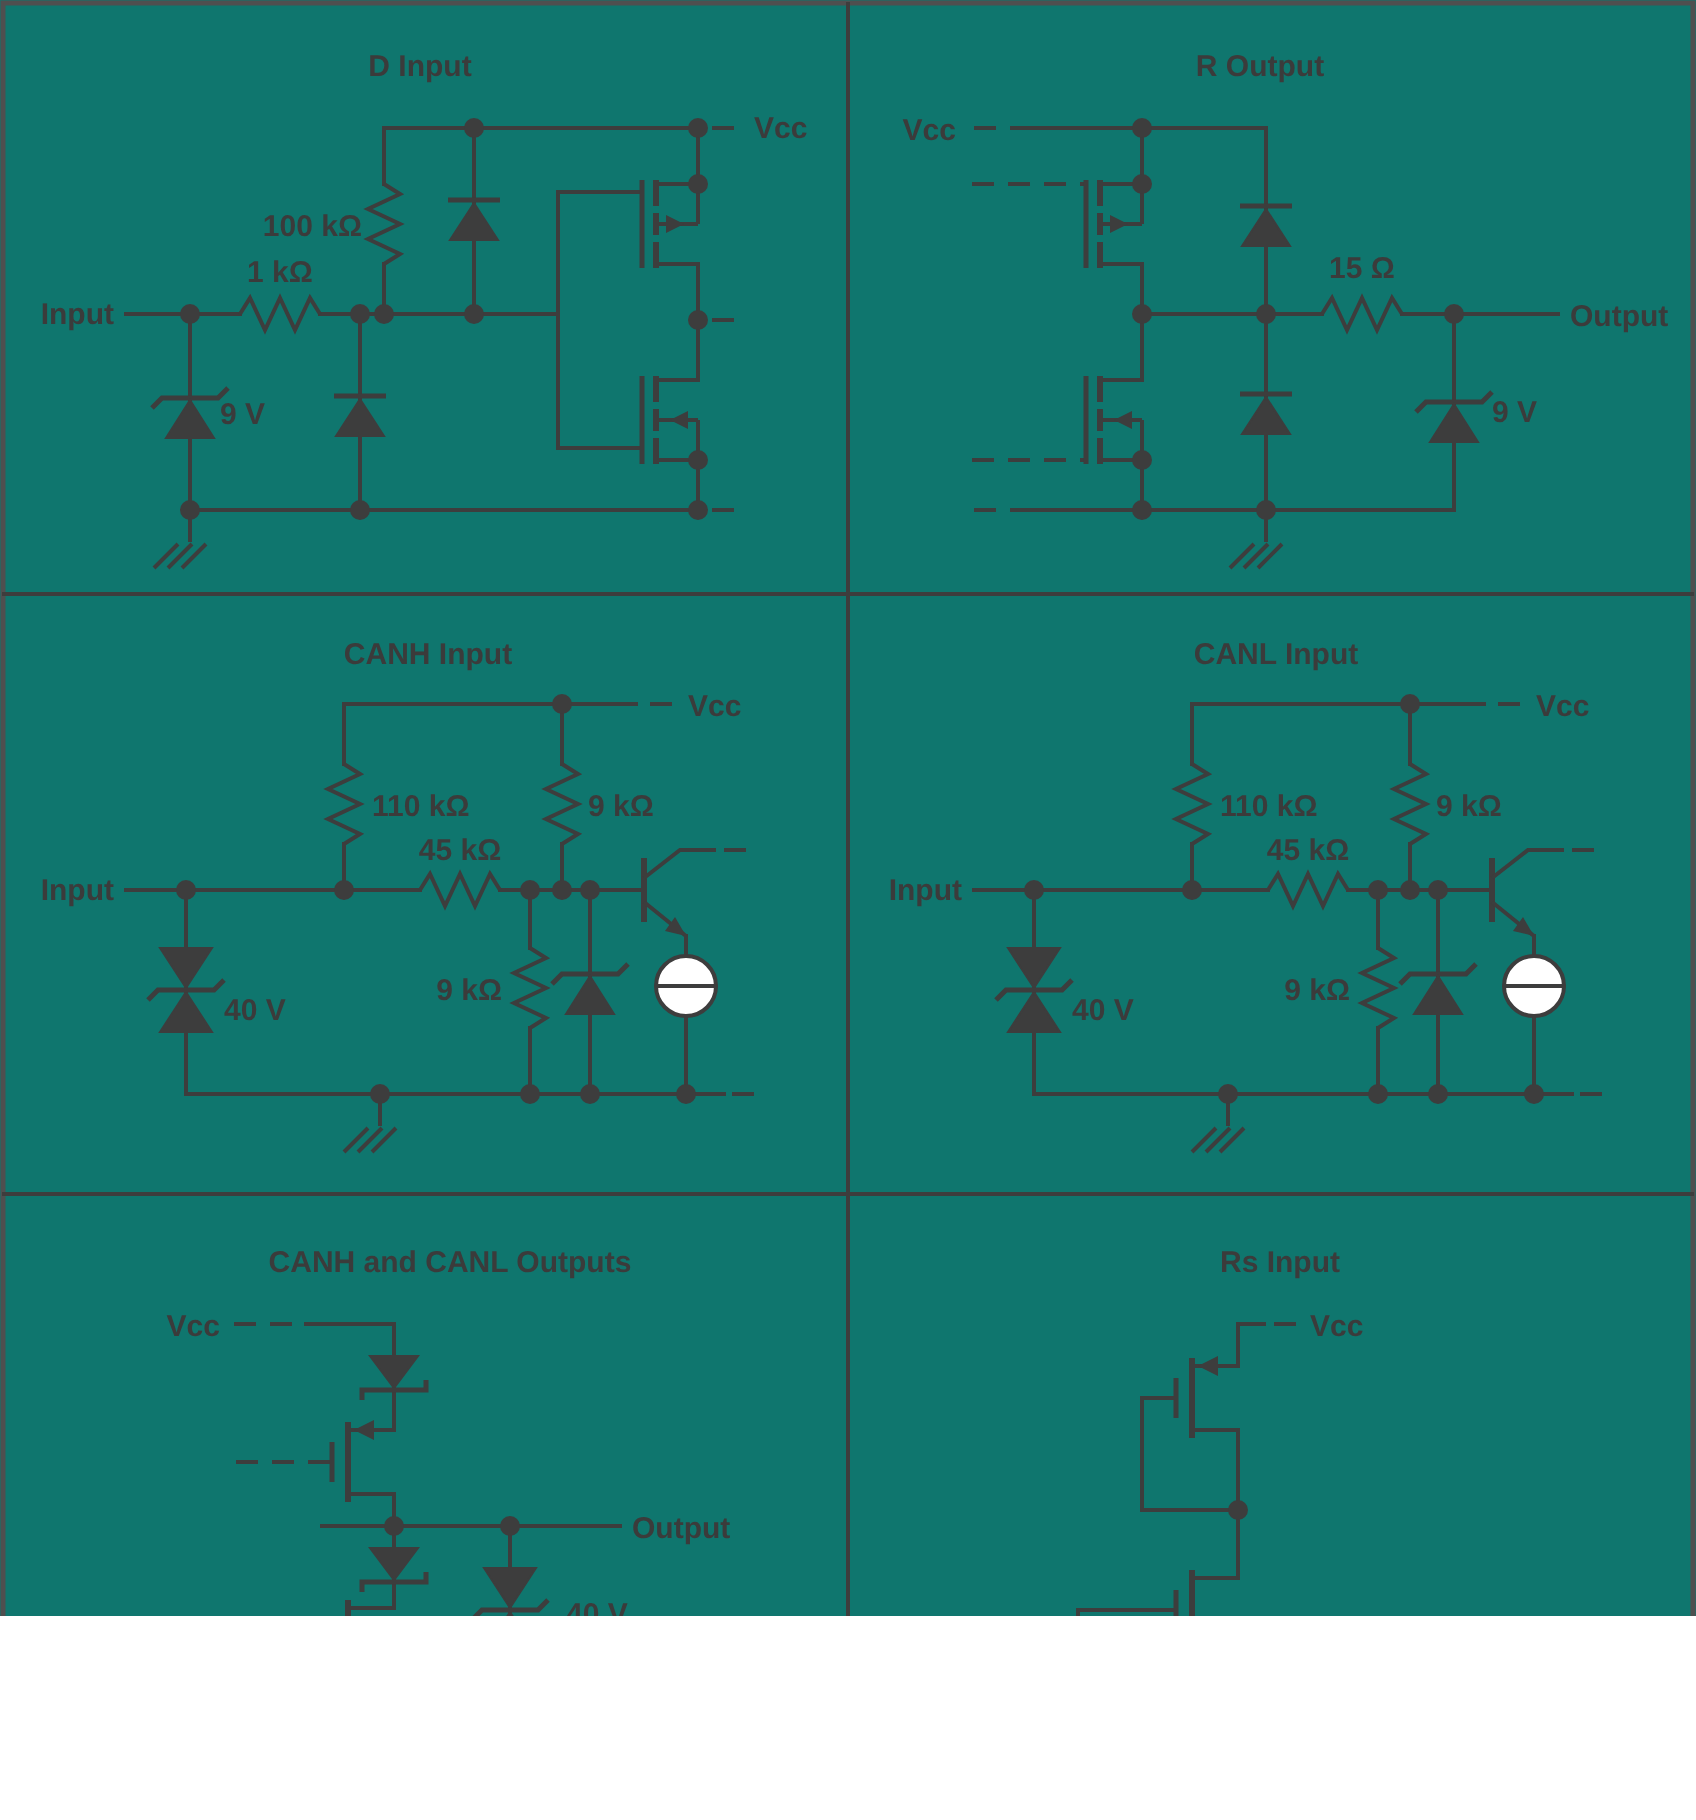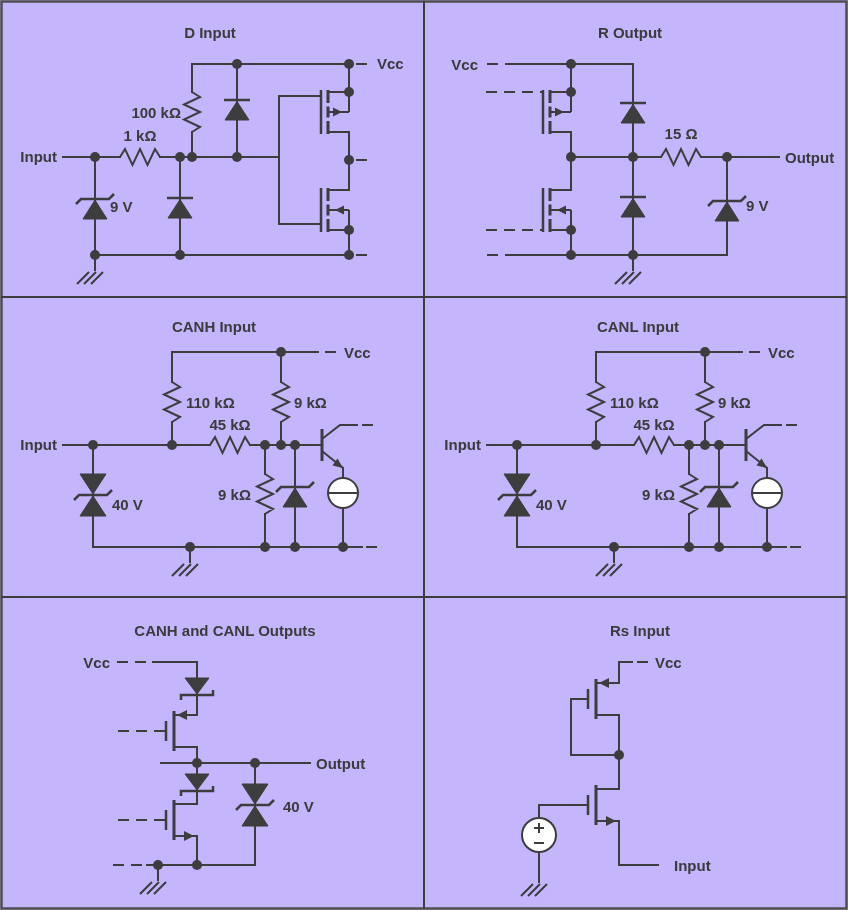--- a/index.html
+++ b/index.html
@@ -1,16 +1,16 @@
 <!DOCTYPE html>
 <html><head>
 <meta charset="utf-8">
 <style>
   html,body{margin:0;padding:0;background:#fff;}
-  #stage{width:848px;height:910px;position:relative;background:#c4b5fd;}
+  #stage{width:848px;height:808px;position:relative;background:#0f766e;}
   svg{display:block;}
   .w{stroke:#3d3d3d;stroke-width:2;fill:none;stroke-linecap:square;}
   .d{stroke:#3d3d3d;stroke-width:2;fill:none;stroke-dasharray:11 7;stroke-linecap:butt;}
   .dot{fill:#3d3d3d;stroke:none;}
   .lbl{font-family:"Liberation Sans",sans-serif;font-weight:bold;font-size:15px;fill:#3b3b3b;}
   .ttl{font-family:"Liberation Sans",sans-serif;font-weight:bold;font-size:15px;fill:#3b3b3b;}
 </style>
 </head>
 <body>
 

